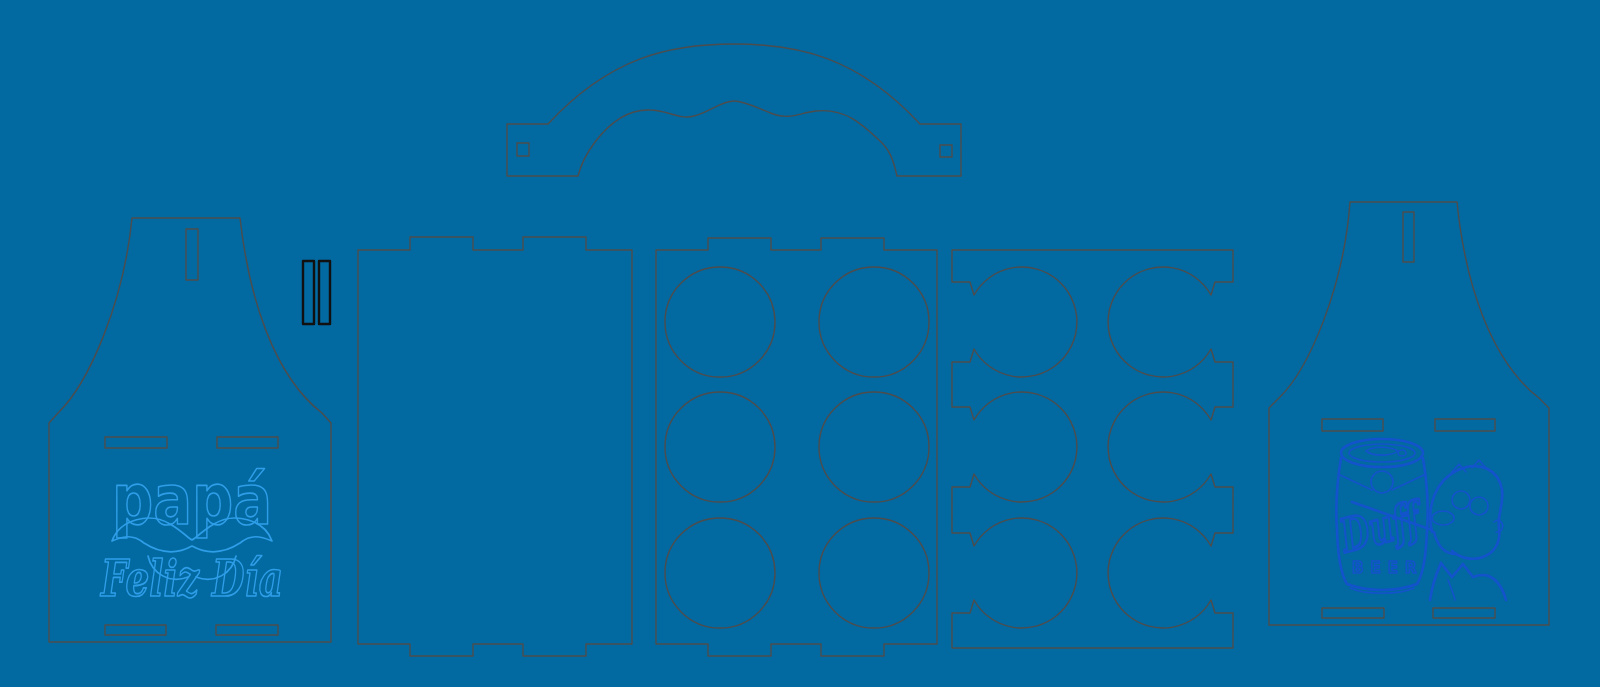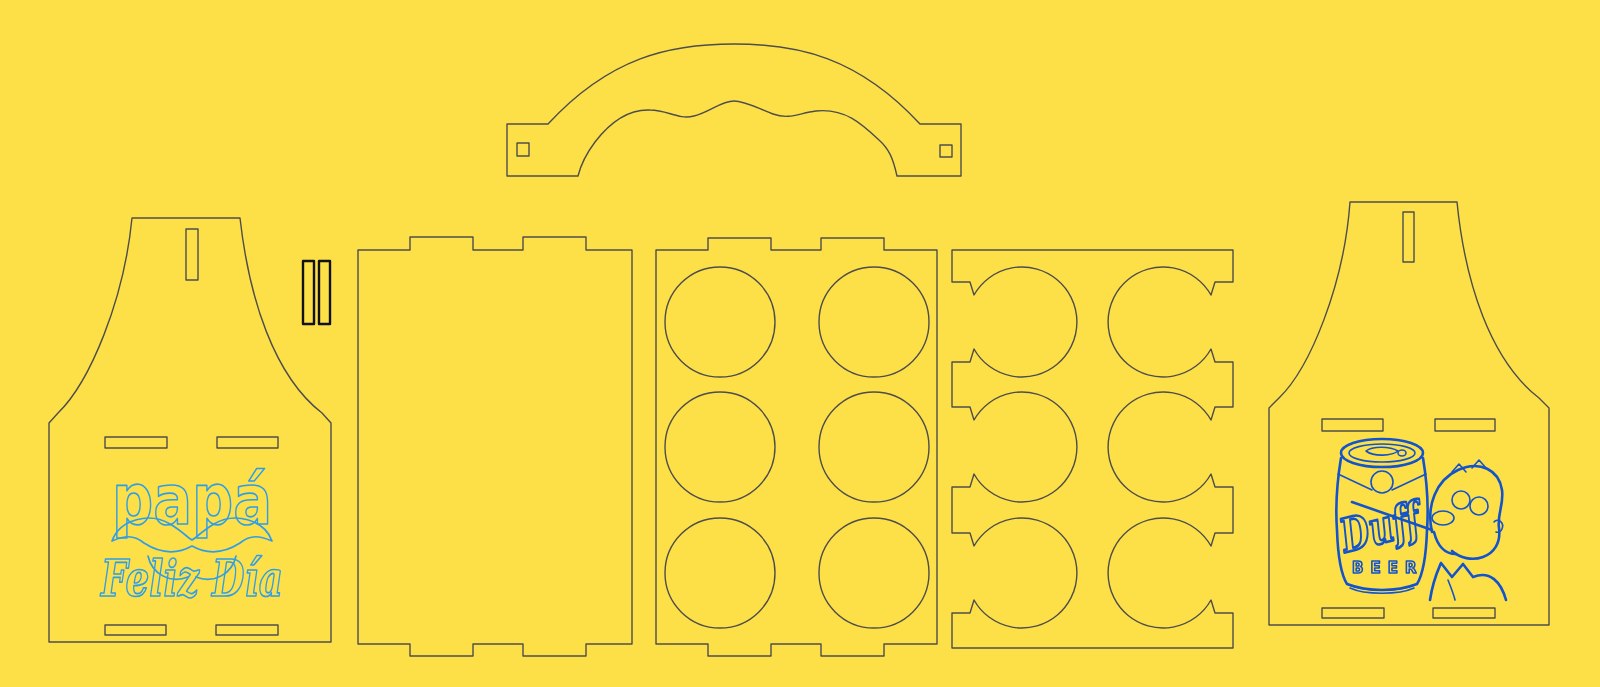--- a/index.html
+++ b/index.html
@@ -1,16 +1,16 @@
 <!DOCTYPE html>
 <html><head>
 <meta charset="utf-8">
 <style>
   html,body{margin:0;padding:0;background:#ffffff;}
-  .canvas{position:relative;width:1600px;height:687px;background:#fde047;overflow:hidden;
+  .canvas{position:relative;width:1600px;height:687px;background:#0369a1;overflow:hidden;
           font-family:"DejaVu Sans",sans-serif;}
   svg{display:block;}
   .cut{fill:none;stroke:#4d4d4d;stroke-width:1.4;stroke-linejoin:round;}
   .cut-bold{fill:none;stroke:#111111;stroke-width:2.4;stroke-linejoin:round;}
   .eng-front{fill:none;stroke:#2f9ee8;stroke-width:1.7;stroke-linejoin:round;stroke-linecap:round;}
   .eng-back{fill:none;stroke:#1353cb;stroke-width:2.6;stroke-linejoin:round;stroke-linecap:round;}
   .eng-back-thin{fill:none;stroke:#1353cb;stroke-width:1.6;stroke-linejoin:round;stroke-linecap:round;}
   text{user-select:none;}
 </style>
 </head>

